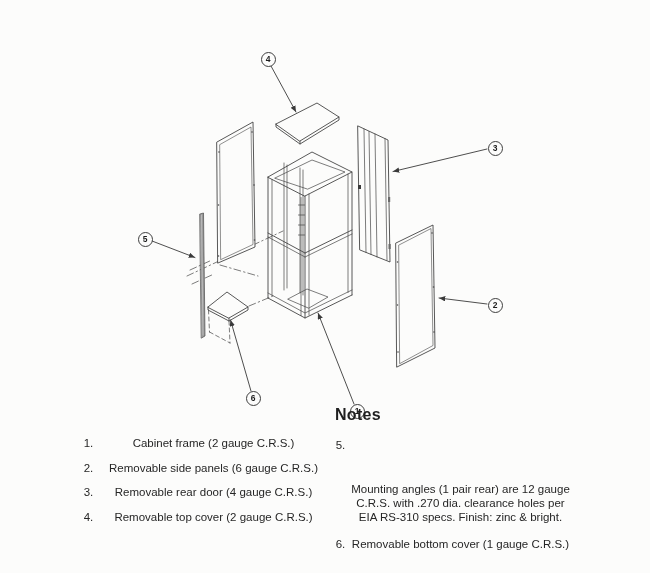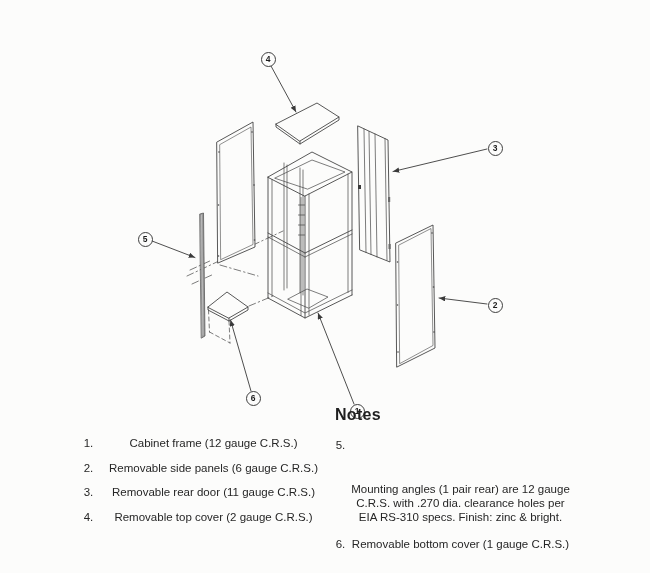--- a/index.html
+++ b/index.html
@@ -193,29 +193,29 @@
   <div class="callout" style="left:245.5px;top:390.5px;">
     <span>6</span>
   </div>
 
   <div class="notes">
     <div class="notes-title">Notes</div>
     <div class="notes-cols">
       <div class="notes-col-left">
         <div class="note-item">
           <span class="note-num">1.</span>
-          <span class="note-text">Cabinet frame (12 gauge C.R.S.)</span>
+          <span class="note-text">Cabinet frame (2 gauge C.R.S.)</span>
         </div>
         <div class="note-item">
           <span class="note-num">2.</span>
           <span class="note-text">Removable side panels (6 gauge C.R.S.)</span>
         </div>
         <div class="note-item">
           <span class="note-num">3.</span>
-          <span class="note-text">Removable rear door (11 gauge C.R.S.)</span>
+          <span class="note-text">Removable rear door (4 gauge C.R.S.)</span>
         </div>
         <div class="note-item">
           <span class="note-num">4.</span>
           <span class="note-text">Removable top cover (2 gauge C.R.S.)</span>
         </div>
       </div>
       <div class="notes-col-right">
         <div class="note-item note-item-5">
           <span class="note-num">5.</span>
           <span class="note-text">Mounting angles (1 pair rear) are 12 gauge C.R.S. with .270 dia. clearance holes per EIA RS-310 specs. Finish: zinc &amp; bright.</span>

